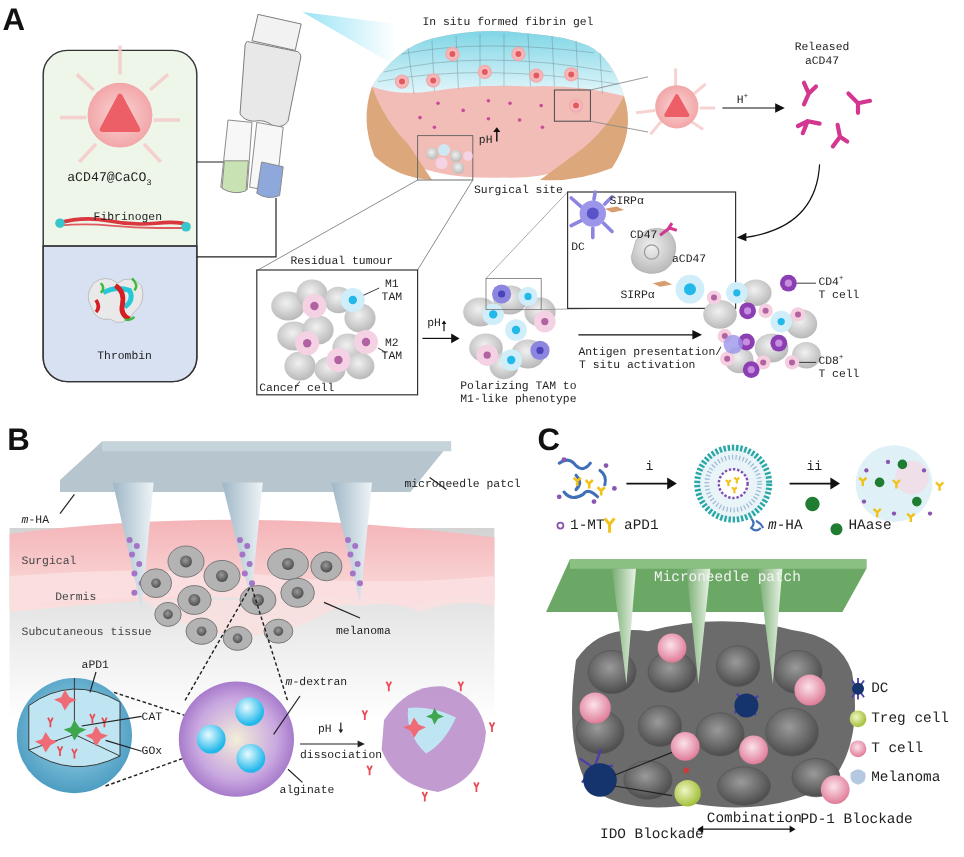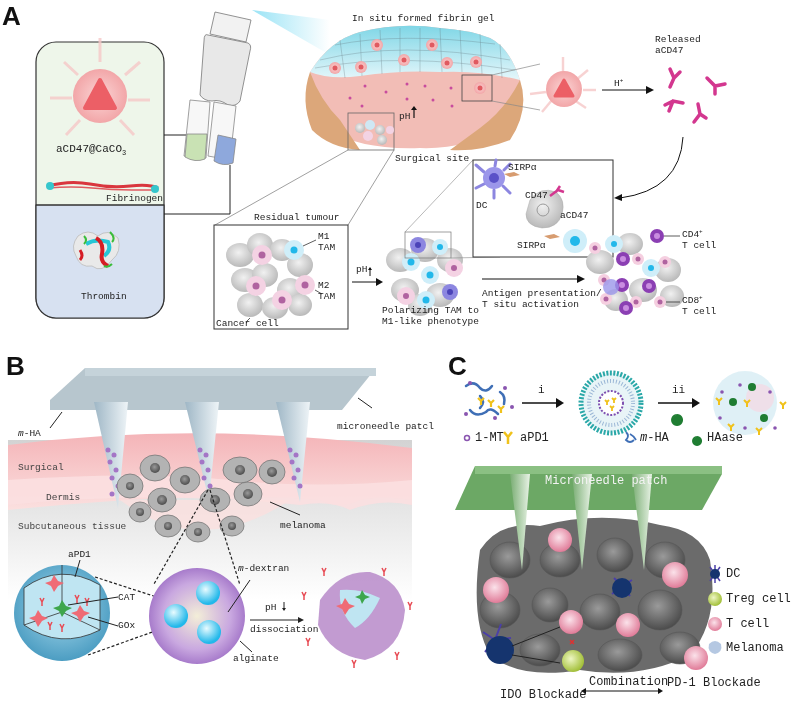--- a/index.html
+++ b/index.html
@@ -1,19 +1,19 @@
 <!DOCTYPE html>
 <html><head>
 <meta charset="utf-8">
 <style>
   html,body{margin:0;padding:0;background:#ffffff;}
   body{width:803px;height:714px;position:relative;overflow:hidden;font-family:"Liberation Sans",sans-serif;color:#222;}
   .panel-letter{position:absolute;font-family:"Liberation Sans",sans-serif;font-weight:bold;font-size:26px;color:#111;}
   .lbl{position:absolute;font-family:Liberation Mono, monospace;font-size:9.5px;color:#222;white-space:nowrap;}
-  .lbl.c{}
+  .lbl.c{text-align:center;}
   .lbl.md{font-size:11px;}
   .lbl.lg{font-size:12px;}
   svg{position:absolute;left:0;top:0;}
   .i{font-style:italic;}
 </style>
 </head>
 <body>
 
 <div class="panel-letter" style="left:2px;top:1px;">A</div>
 
@@ -607,42 +607,42 @@
   <circle cx="715" cy="624" r="7" fill="url(#gPinkT)"></circle>
   <path d="M709 644 q6 -6 12 0 q2 8 -6 10 q-8 -2 -6 -10z" fill="#b5c8e2"></path>
   <g>
     <line x1="584" y1="691" x2="660" y2="691" stroke="#111" stroke-width="1"></line>
     <path d="M586 688 l-5 3 l5 3 z" fill="#111"></path>
       <path d="M658 688 l5 3 l-5 3 z" fill="#111"></path>
   </g>
 </svg>
 
 <div class="lbl md" style="left:56px;top:143px;"><span>aCD47@CaCO</span><sub style="font-size:7px;">3</sub></div>
-<div class="lbl" style="left:78px;top:193px;margin-left:28px;">Fibrinogen</div>
+<div class="lbl" style="left:78px;top:175px;">Fibrinogen</div>
 <div class="lbl" style="left:81px;top:291px;">Thrombin</div>
 <div class="lbl" style="left:352px;top:13px;">In situ formed fibrin gel</div>
 <div class="lbl" style="left:395px;top:153px;">Surgical site</div>
 <div class="lbl" style="left:399px;top:111px;">pH</div>
 <div class="lbl c" style="left:685px;top:34px;width:60px;margin-left:-30px;">
     <div>Released</div>
     <div>aCD47</div>
   </div>
 <div class="lbl" style="left:614px;top:77px;"><span>H</span><sup style="font-size:6px;">+</sup></div>
-<div class="lbl" style="left:254px;top:212px;">Residual  tumour</div>
+<div class="lbl" style="left:242px;top:212px;">Residual  tumour</div>
 <div class="lbl c" style="left:318px;top:231px;">
     <div>M1</div>
     <div>TAM</div>
   </div>
 <div class="lbl c" style="left:318px;top:280px;">
     <div>M2</div>
     <div>TAM</div>
   </div>
 <div class="lbl" style="left:216px;top:318px;">Cancer cell</div>
 <div class="lbl" style="left:356px;top:264px;">pH</div>
-<div class="lbl c" style="left:382px;top:305px;width:100px;">
+<div class="lbl c" style="left:382px;top:316px;width:100px;">
     <div>Polarizing TAM to</div>
     <div>M1-like phenotype</div>
   </div>
 <div class="lbl" style="left:508px;top:162px;">SIRPα</div>
 <div class="lbl" style="left:525px;top:190px;">CD47</div>
 <div class="lbl" style="left:476px;top:200px;">DC</div>
 <div class="lbl" style="left:560px;top:210px;">aCD47</div>
 <div class="lbl" style="left:517px;top:240px;">SIRPα</div>
 <div class="lbl c" style="left:482px;top:288px;width:98px;">
     <div>Antigen presentation/</div>
@@ -652,21 +652,21 @@
     <div><span>CD4</span><sup style="font-size:6px;">+</sup></div>
     <div>T cell</div>
   </div>
 <div class="lbl" style="left:682px;top:294px;">
     <div><span>CD8</span><sup style="font-size:6px;">+</sup></div>
     <div>T cell</div>
   </div>
 
 <div class="panel-letter" style="left:6px;top:351px;">B</div>
 <div class="lbl" style="left:18px;top:428px;"><span class="i">m</span><span>-HA</span></div>
-<div class="lbl" style="left:337px;top:421px;text-align:right;">microneedle patcl</div>
+<div class="lbl" style="left:337px;top:398px;text-align:right;">microneedle patcl</div>
 <div class="lbl" style="left:18px;top:462px;color:#444;">Surgical</div>
 <div class="lbl" style="left:18px;top:492px;color:#444;padding-left:28px;">Dermis</div>
 <div class="lbl" style="left:18px;top:521px;color:#444;">Subcutaneous tissue</div>
 <div class="lbl" style="left:280px;top:520px;">melanoma</div>
 <div class="lbl" style="left:68px;top:549px;">aPD1</div>
 <div class="lbl" style="left:118px;top:592px;">CAT</div>
 <div class="lbl" style="left:118px;top:620px;">GOx</div>
 <div class="lbl" style="left:238px;top:563px;"><span class="i">m</span><span>-dextran</span></div>
 <div class="lbl" style="left:233px;top:653px;">alginate</div>
 <div class="lbl" style="left:265px;top:602px;">pH</div>

